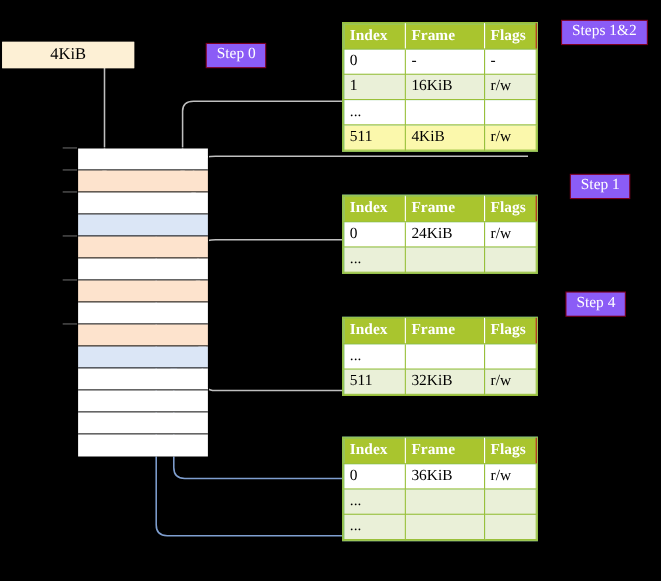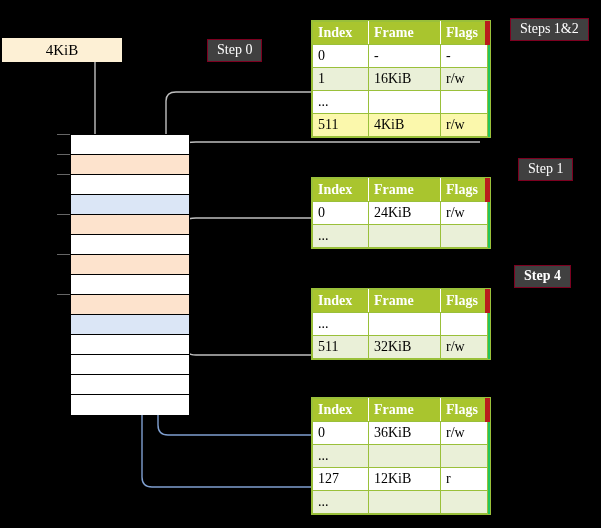--- a/index.html
+++ b/index.html
@@ -18,34 +18,34 @@
   .memrow.blue{background:#dbe6f6;}
   .tick{position:absolute;left:-14px;width:13px;height:1px;background:#666;top:-1px;}
 
   
   .kib-box{position:absolute;left:2px;top:38px;width:118px;height:22px;
            background:#fdf0d5;border:1px solid #fdf0d5;
            display:flex;align-items:center;justify-content:center;
            font-size:15px;color:#000;}
 
   
-  .badge{position:absolute;background:#404040;color:#fff;font-size:14px;
+  .badge{position:absolute;background:#8b5cf6;color:#fff;font-size:14px;
          padding:2px 9px 3px 9px;white-space:nowrap;line-height:1.15;
          box-shadow:0 0 0 1px #7d0020;}
 
   
   .ptable{position:absolute;border:1px solid #9ac03a;border-collapse:collapse;
-          background:#22c55e;}
+          background:#7dd3fc;}
   .ptable table{border-collapse:collapse;}
   .ptable th,.ptable td{border:1px solid #9ac03a;font-size:14px;
           padding:1px 5px;height:23px;box-sizing:border-box;
           text-align:left;vertical-align:middle;font-weight:normal;color:#000;}
   .ptable th{background:#a9c52e;color:#ffffff;font-weight:bold;
           border-right:1px solid #ffffff;}
-  .ptable th:last-child{border-right:5px solid #b91c1c;}
+  .ptable th:last-child{border-right:1px solid #b91c1c;}
   .ptable td.c0{width:56px;}
   .ptable td.c1{width:72px;}
   .ptable td.c2{width:47px;}
   .ptable th.c0{width:56px;}
   .ptable th.c1{width:72px;font-family:Liberation Serif, serif;}
   .ptable th.c2{width:47px;}
   tr.alt td{background:#eaf0d8;}
   tr.plain td{background:#ffffff;}
   tr.hl td{background:#fbf8ac;}
 </style>
@@ -110,24 +110,24 @@
         <span class="tick"></span>
       </div>
       <div class="memrow blue"></div>
       <div class="memrow "></div>
       <div class="memrow "></div>
       <div class="memrow "></div>
       <div class="memrow "></div>
     </div>
 
   <div id="badges">
-      <div class="badge" style="left: 188px; top: 40px; margin-left: 20px;">Step 0</div>
+      <div class="badge" style="left: 188px; top: 40px;">Step 0</div>
       <div class="badge" style="left: 511px; top: 19px;">Steps 1&amp;2</div>
       <div class="badge" style="left: 519px; top: 159px;">Step 1</div>
-      <div class="badge" style="left: 515px; top: 266px; font-weight: bold;">Step 4</div>
+      <div class="badge" style="left: 515px; top: 266px;">Step 4</div>
     </div>
 
   <div id="tables">
       <div class="ptable" style="left: 311px; top: 20px;">
         <table>
           <thead>
             <tr>
               <th class="c0">Index</th>
               <th class="c1">Frame</th>
               <th class="c2">Flags</th>
@@ -216,25 +216,20 @@
             <tr class="plain">
               <td class="c0">0</td>
               <td class="c1">36KiB</td>
               <td class="c2">r/w</td>
             </tr>
             <tr class="alt">
               <td class="c0">...</td>
               <td class="c1"></td>
               <td class="c2"></td>
             </tr>
-            <tr class="plain">
-              <td class="c0">127</td>
-              <td class="c1">12KiB</td>
-              <td class="c2">r</td>
-            </tr>
             <tr class="alt">
               <td class="c0">...</td>
               <td class="c1"></td>
               <td class="c2"></td>
             </tr>
           </tbody>
         </table>
       </div>
     </div>
 

